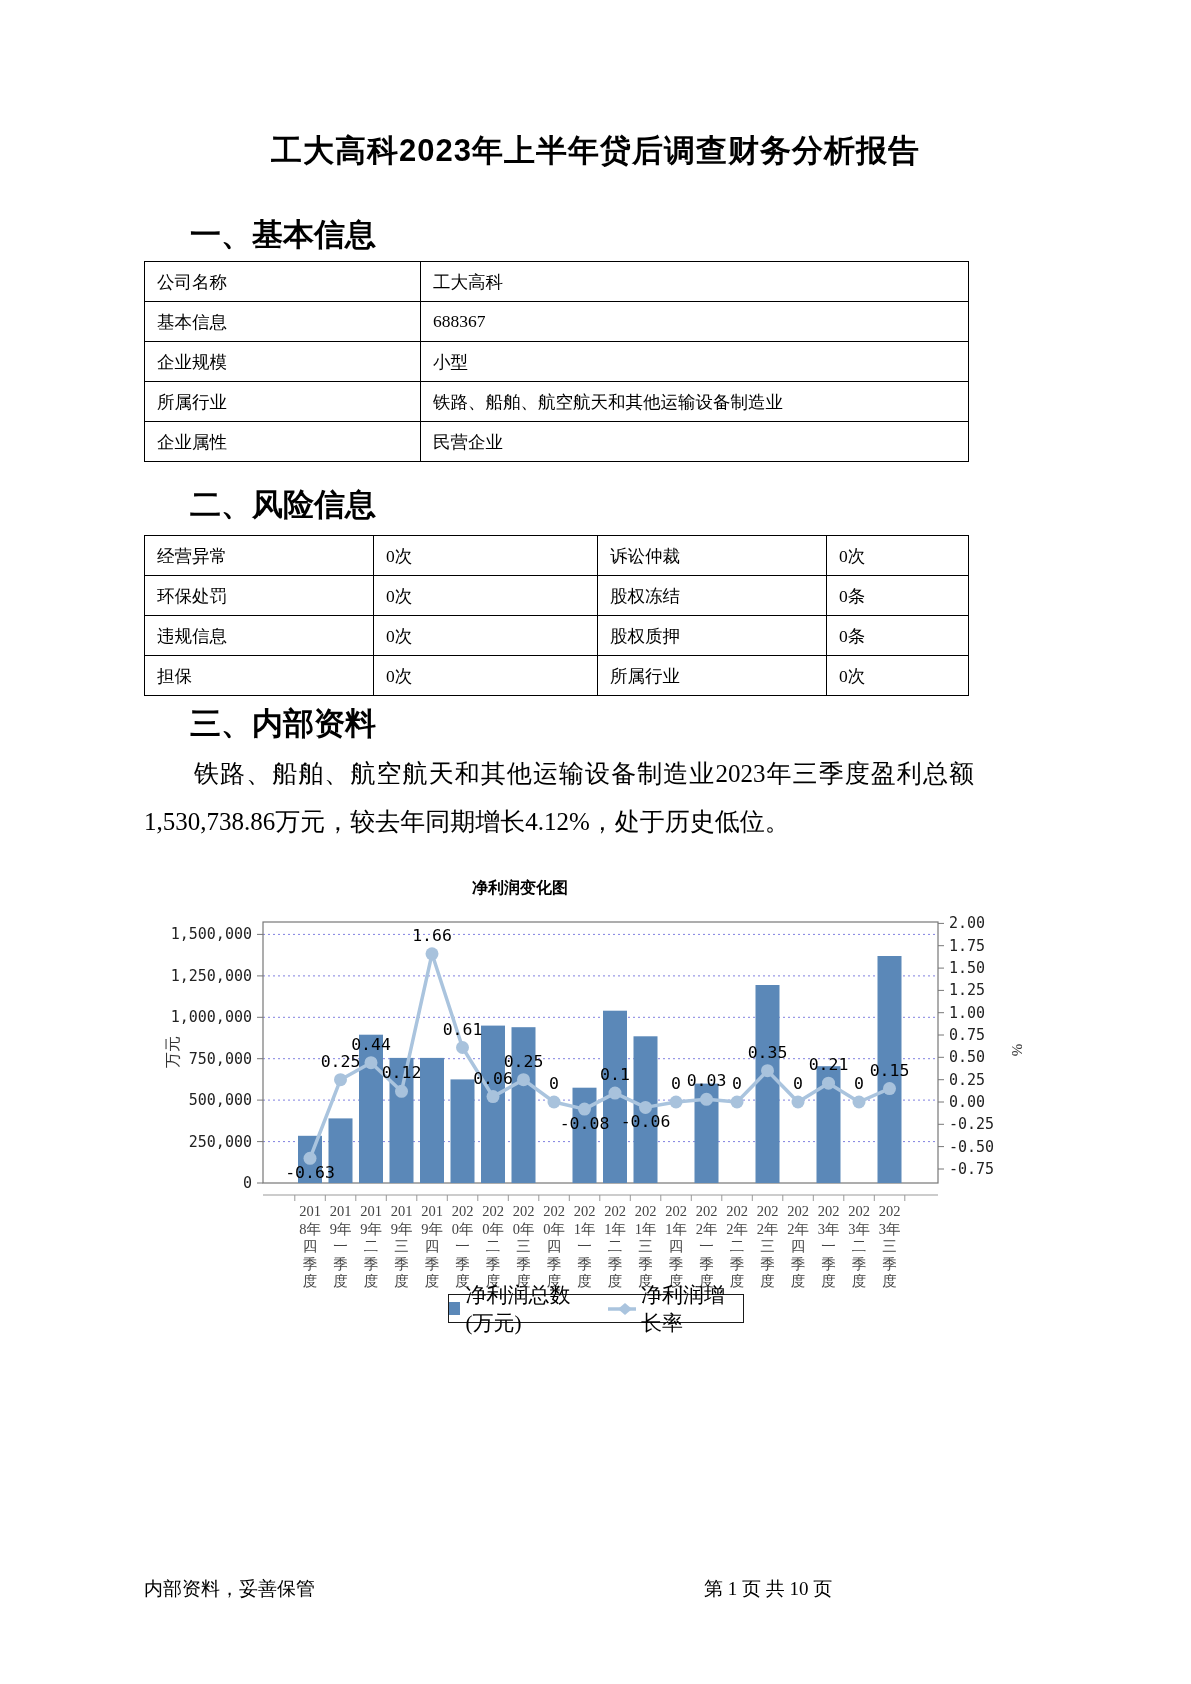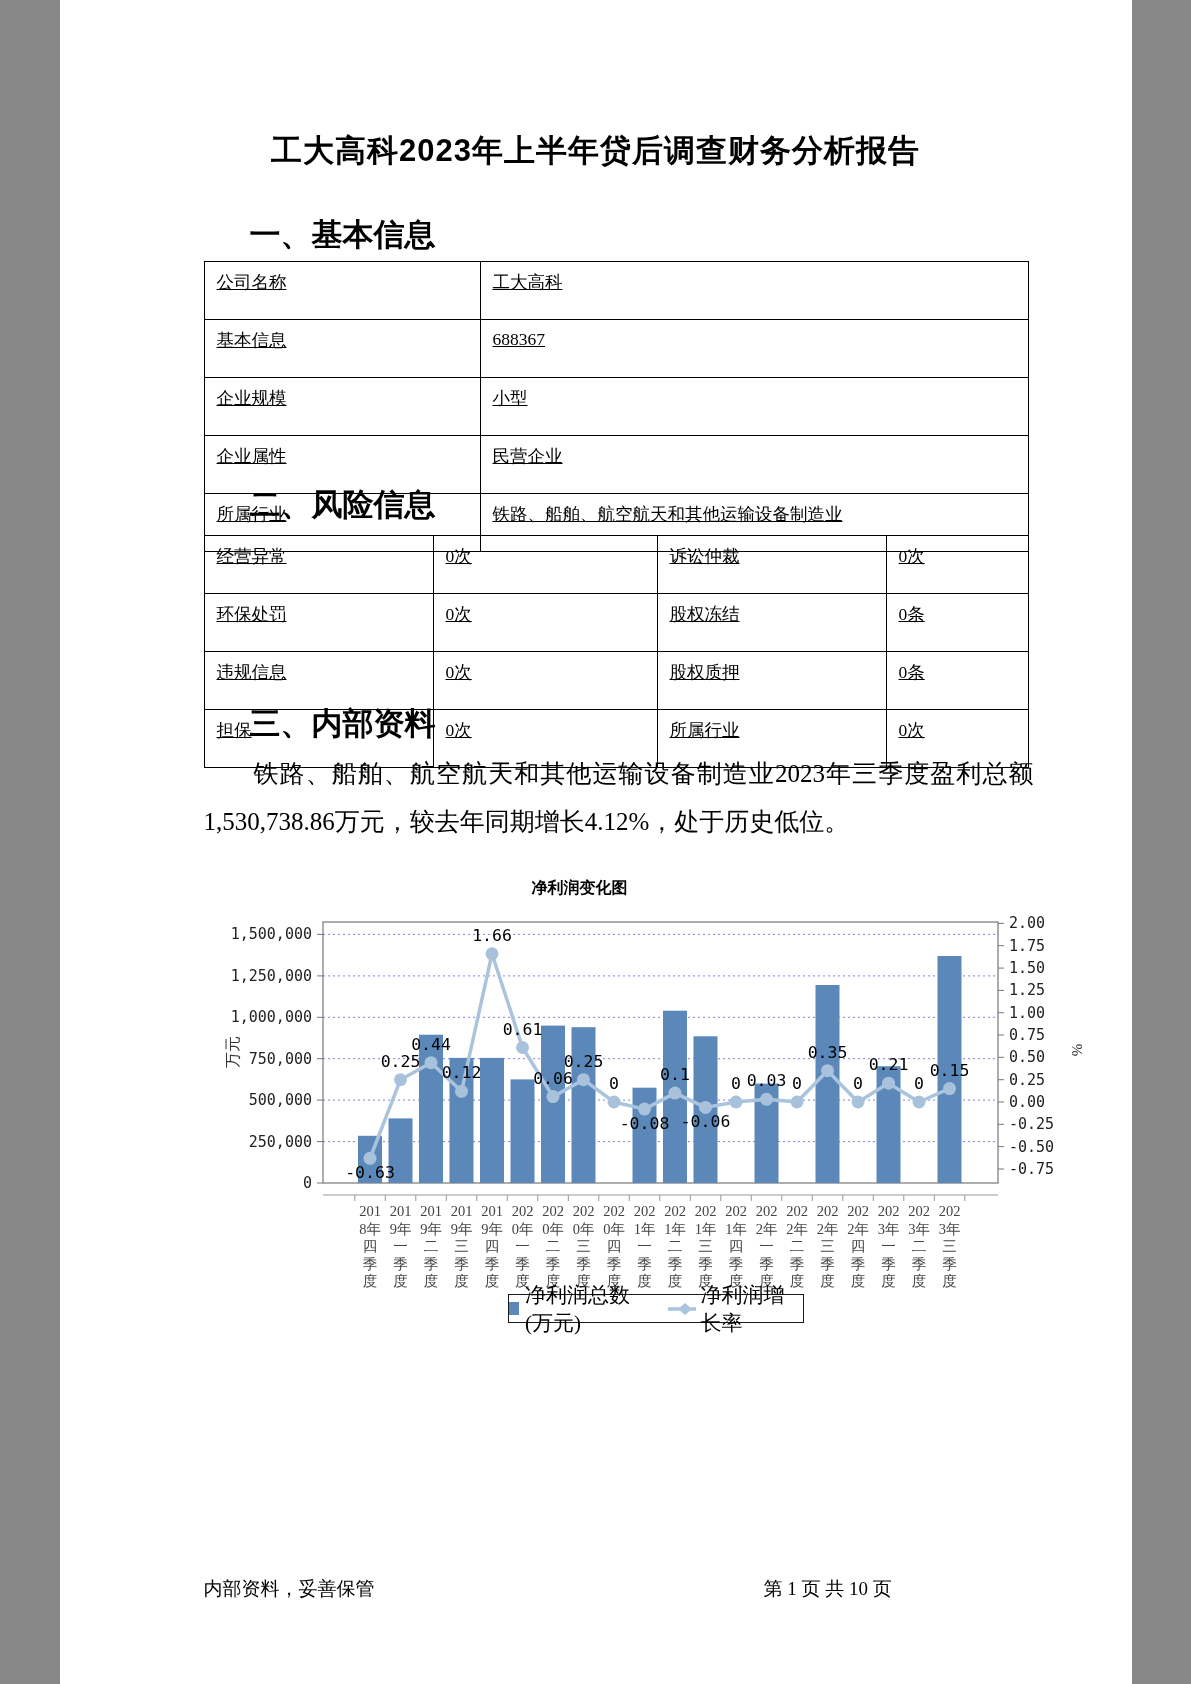--- a/index.html
+++ b/index.html
@@ -1,26 +1,26 @@
 <!DOCTYPE html>
 <html><head>
 <meta charset="utf-8">
 <style>
   html,body{margin:0;padding:0;background:#888;}
-  .page{position:relative;width:1072px;height:1684px;background:#fff;margin:0 auto;
+  .page{position:relative;width:1191px;height:1684px;background:#fff;margin:0 auto;
         font-family:"Liberation Serif","DejaVu Serif",serif;color:#000;overflow:hidden;}
   .doc-title{position:absolute;top:130px;left:0;width:100%;text-align:center;
         font-family:"Liberation Sans","DejaVu Sans",sans-serif;font-weight:bold;font-size:31px;letter-spacing:1px;}
   .sec-heading{position:absolute;left:190px;font-family:"Liberation Sans","DejaVu Sans",sans-serif;
         font-weight:bold;font-size:31px;}
   .h1{top:214px;} .h2{top:484px;} .h3{top:703px;}
   table.doc-table{position:absolute;left:144px;border-collapse:collapse;table-layout:fixed;
         font-size:17.5px;}
-  table.doc-table td{border:1.6px solid #000;padding:2px 6px 20px 12px;height:35px;vertical-align:middle;
-        overflow:hidden;white-space:nowrap;text-decoration:underline;}
+  table.doc-table td{border:1.6px solid #000;padding:2px 6px 2px 12px;height:35px;vertical-align:middle;
+        overflow:hidden;white-space:nowrap;}
   #basic-table{top:261px;width:824px;}
   #risk-table{top:535px;width:824px;}
   .para{position:absolute;left:144px;top:750px;width:830px;font-size:25px;line-height:48px;
         text-align:justify;text-indent:2em;}
   .chart-title{position:absolute;top:878px;left:0;width:1040px;text-align:center;
         font-family:"Liberation Sans","DejaVu Sans",sans-serif;font-weight:bold;font-size:16px;}
   #chart-svg{position:absolute;left:140px;top:850px;}
   .legend{position:absolute;left:448px;top:1294px;width:296px;height:29px;background:#fff;
         border:1.5px solid #1a1a1a;display:flex;align-items:center;justify-content:center;
         font-size:21px;z-index:5;box-sizing:border-box;}
@@ -51,26 +51,26 @@
         </tr>
         <tr>
           <td>基本信息</td>
           <td>688367</td>
         </tr>
         <tr>
           <td>企业规模</td>
           <td>小型</td>
         </tr>
         <tr>
+          <td>所属行业</td>
+          <td>铁路、船舶、航空航天和其他运输设备制造业</td>
+        </tr>
+        <tr>
           <td>企业属性</td>
           <td>民营企业</td>
-        </tr>
-        <tr>
-          <td>所属行业</td>
-          <td>铁路、船舶、航空航天和其他运输设备制造业</td>
         </tr>
       </tbody>
   </table>
 
   <div class="sec-heading h2">二、风险信息</div>
 
   <table class="doc-table" id="risk-table">
     <colgroup>
         <col style="width:229px">
         <col style="width:224px">

